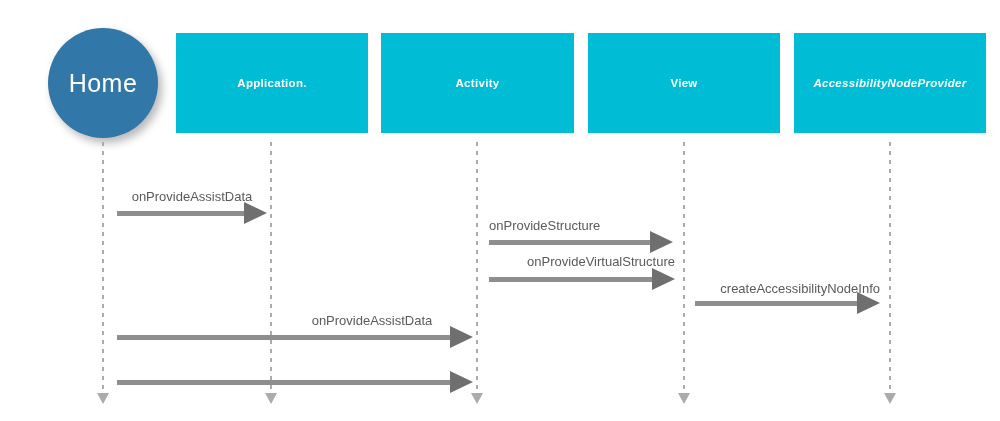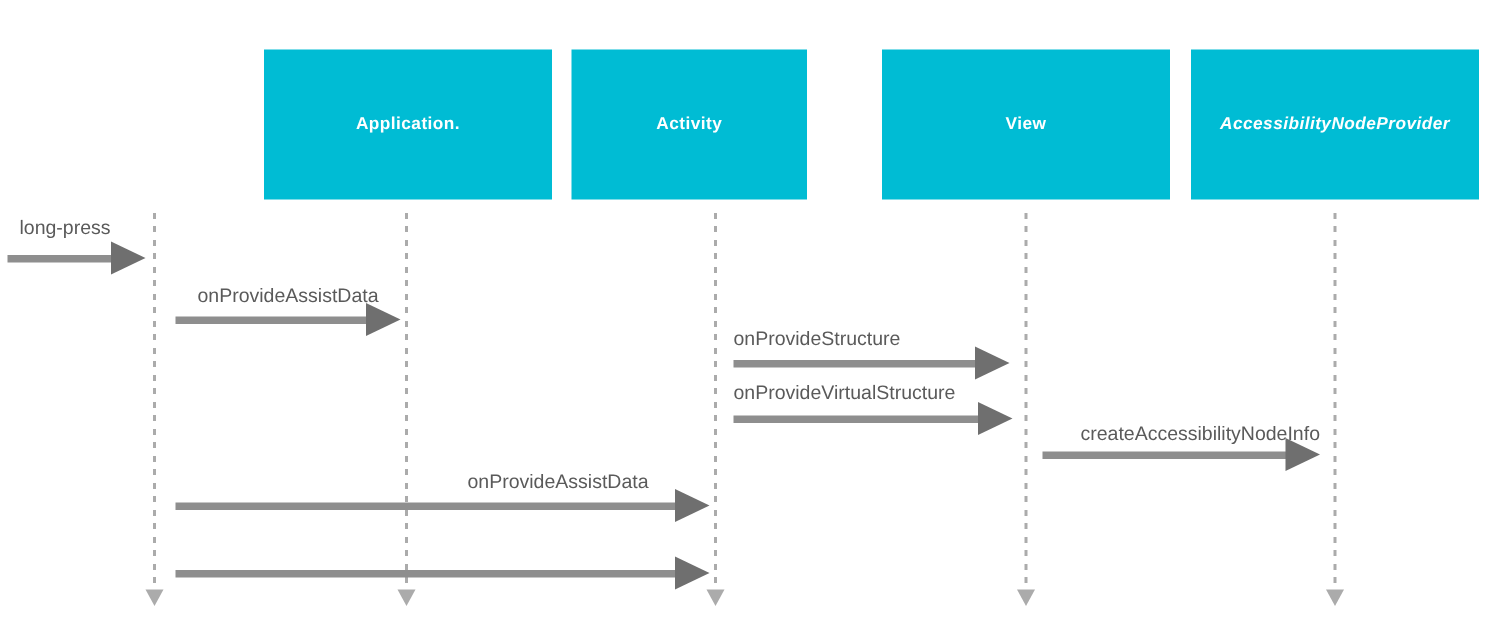--- a/index.html
+++ b/index.html
@@ -79,26 +79,29 @@
     border-top: 11px solid transparent;
     border-bottom: 11px solid transparent;
     border-left: 23px solid #6f6f6f;
   }
 </style>
 </head>
 <body>
 
 <div id="canvas">
 
+  <div class="actor-circle">
+    <span class="circle-label">Home</span>
+  </div>
 
   <div class="actor-box" style="left:176px; width:192px;">
     <span class="box-title">Application.</span>
   </div>
 
-  <div class="actor-box" style="left:381px; width:157px;">
+  <div class="actor-box" style="left:381px; width:193px;">
     <span class="box-title">Activity</span>
   </div>
 
   <div class="actor-box" style="left:588px; width:192px;">
     <span class="box-title">View</span>
   </div>
 
   <div class="actor-box" style="left:794px; width:192px;font-style:italic;">
     <span class="box-title">AccessibilityNodeProvider</span>
   </div>
@@ -111,40 +114,35 @@
 
   <div class="lifeline" style="left:476px;"></div>
   <div class="lifeline-end" style="left:471px;"></div>
 
   <div class="lifeline" style="left:683px;"></div>
   <div class="lifeline-end" style="left:678px;"></div>
 
   <div class="lifeline" style="left:889px;"></div>
   <div class="lifeline-end" style="left:884px;"></div>
 
-  <div class="msg" style="left:5px; top:144px; width:92px; height:42px;">
-    <div class="msg-label" style="left:8px;">long-press</div>
-    <div class="msg-shaft" style="top:26px;"></div>
-    <div class="msg-head" style="top:17px;"></div>
-  </div>
 
   <div class="msg" style="left:117px; top:189px; width:150px; height:38px;">
     <div class="msg-label" style="left:0; width:100%; text-align:center;">onProvideAssistData</div>
     <div class="msg-shaft" style="top:22px;"></div>
     <div class="msg-head" style="top:13px;"></div>
   </div>
 
   <div class="msg" style="left:489px; top:218px; width:184px; height:38px;">
     <div class="msg-label" style="left:0; width:100%; text-align:left;">onProvideStructure</div>
     <div class="msg-shaft" style="top:22px;"></div>
     <div class="msg-head" style="top:13px;"></div>
   </div>
 
   <div class="msg" style="left:489px; top:254px; width:186px; height:38px;">
-    <div class="msg-label" style="left:0; width:100%; text-align:left;">onProvideVirtualStructure</div>
+    <div class="msg-label" style="left:0; width:100%; text-align:right;">onProvideVirtualStructure</div>
     <div class="msg-shaft" style="top:23px;"></div>
     <div class="msg-head" style="top:14px;"></div>
   </div>
 
   <div class="msg" style="left:695px; top:281px; width:185px; height:38px;">
     <div class="msg-label" style="left:0; width:100%; text-align:right;">createAccessibilityNodeInfo</div>
     <div class="msg-shaft" style="top:20px;"></div>
     <div class="msg-head" style="top:11px;"></div>
   </div>
 

